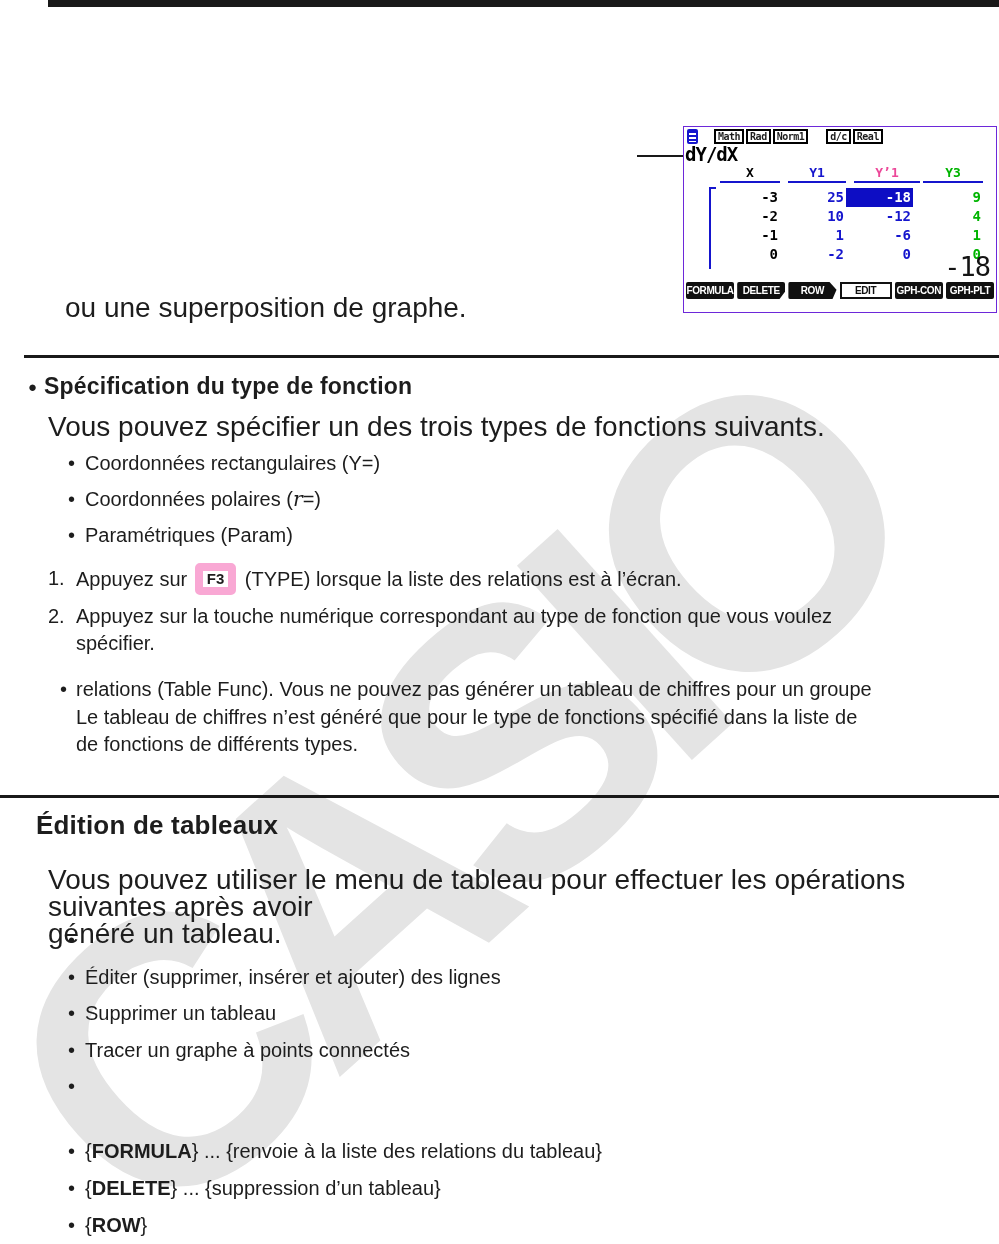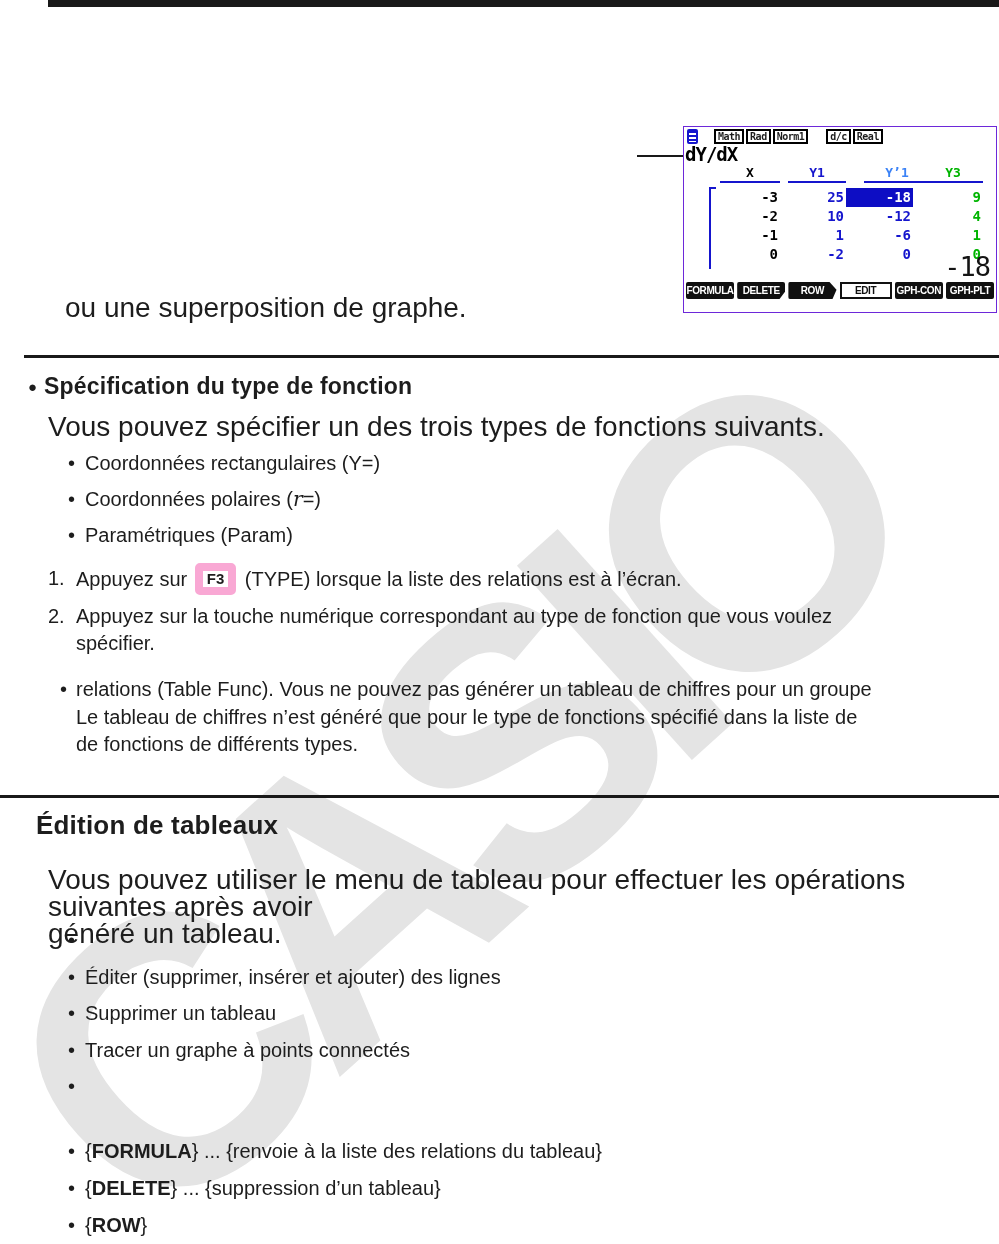--- a/index.html
+++ b/index.html
@@ -87,21 +87,21 @@
   .badge.gap { margin-left:16px; }
 
   .calc-mode { left:1px; top:16px; font-weight:bold; font-size:19px; letter-spacing:-1px; color:#000; }
 
   .chead {
     top:38px; height:18px; text-align:center; font-weight:bold; font-size:13px;
     border-bottom:2px solid #1515cd;
   }
   .chead.c1 { left:36px;  width:60px; color:#000; }
   .chead.c2 { left:104px; width:58px; color:#1515cd; }
-  .chead.c3 { left:180px; width:66px; color:#3b82f6; }
+  .chead.c3 { left:170px; width:66px; color:#ec4899; }
   .chead.c4 { left:239px; width:60px; color:#00b400; }
 
   .crows { left:0; top:61px; width:302px; }
   .crow { display:flex; height:19px; }
   .crow span { display:block; text-align:right; font-weight:bold; font-size:14px; line-height:19px; padding-right:2px; }
   .cx  { width:96px; color:#000; }
   .cy1 { width:66px; color:#1515cd; }
   .cyp { width:67px; color:#1515cd; }
   .cy3 { width:70px; color:#00b400; }
   .crow .hl { background:#0d0dc4; color:#ffffff; }

